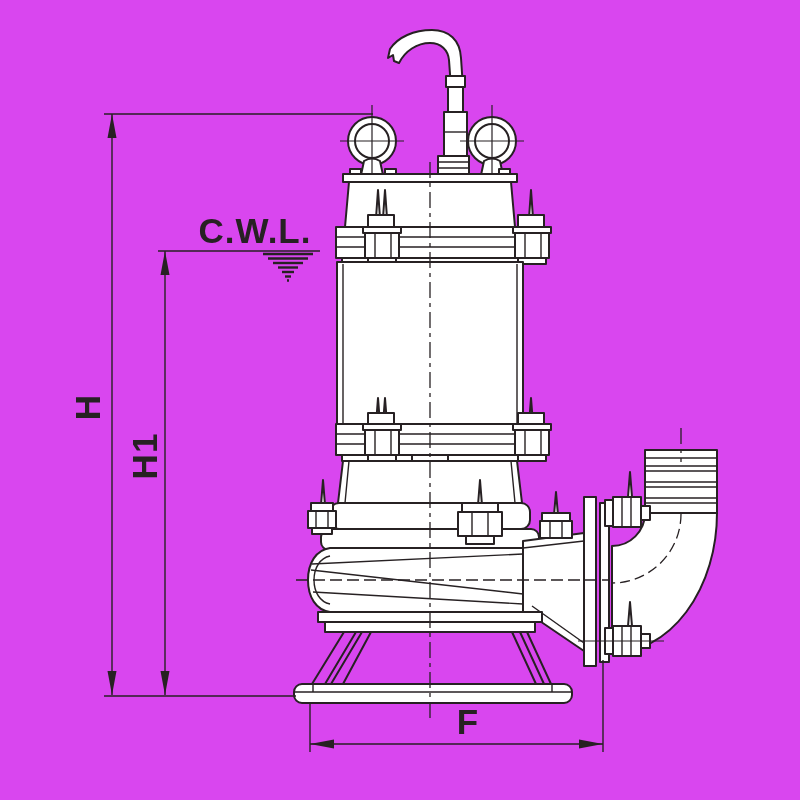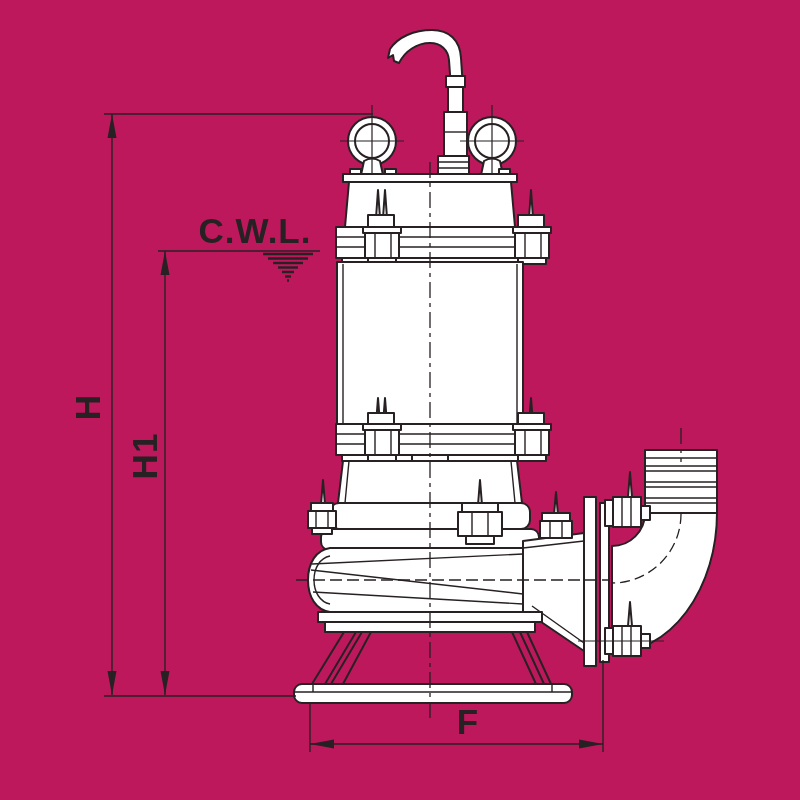--- a/index.html
+++ b/index.html
@@ -1,16 +1,16 @@
 <!DOCTYPE html>
 <html><head>
 <meta charset="utf-8">
 <style>
   html,body{margin:0;padding:0;background:#ffffff;}
-  .stage{position:relative;width:800px;height:800px;background:#be185d;overflow:hidden;
+  .stage{position:relative;width:800px;height:800px;background:#d946ef;overflow:hidden;
          font-family:"Liberation Sans",sans-serif;}
   svg{position:absolute;left:0;top:0;}
   .outline{fill:#ffffff;stroke:#272123;stroke-width:2;stroke-linejoin:round;}
   .line2{fill:none;stroke:#272123;stroke-width:2;stroke-linejoin:round;}
   .det{fill:none;stroke:#272123;stroke-width:1.4;}
   .thin{fill:none;stroke:#272123;stroke-width:1.2;}
   .dim{fill:none;stroke:#272123;stroke-width:1.4;}
   .arrow{fill:#272123;stroke:none;}
   .cl{fill:none;stroke:#272123;stroke-width:1.3;}
   text{fill:#272123;font-family:"Liberation Sans",sans-serif;font-weight:bold;}

